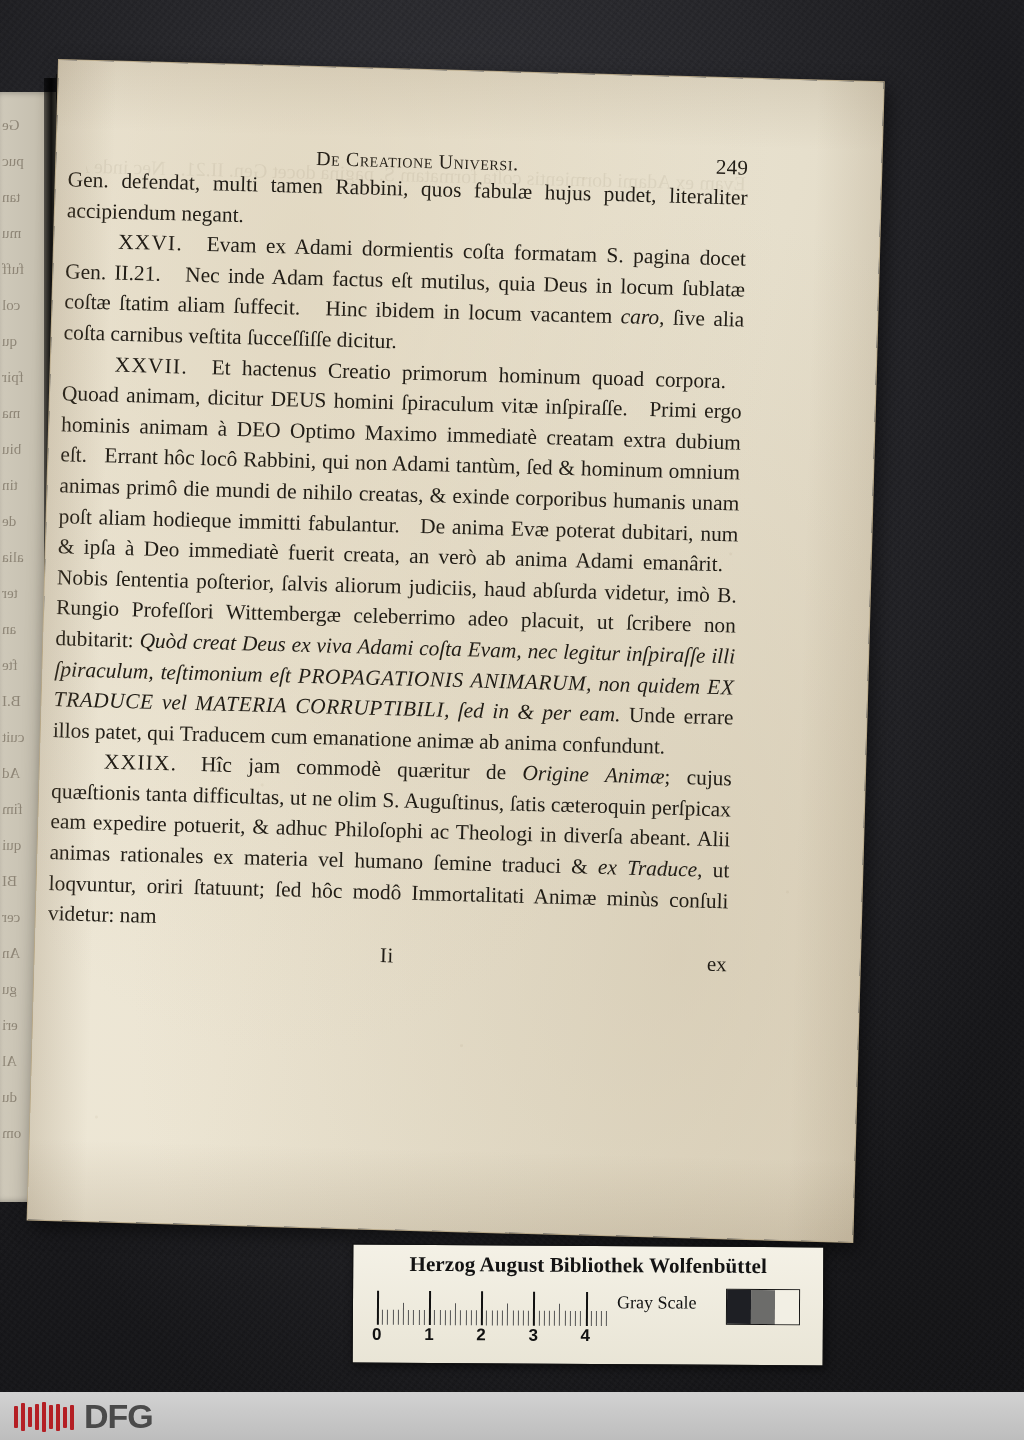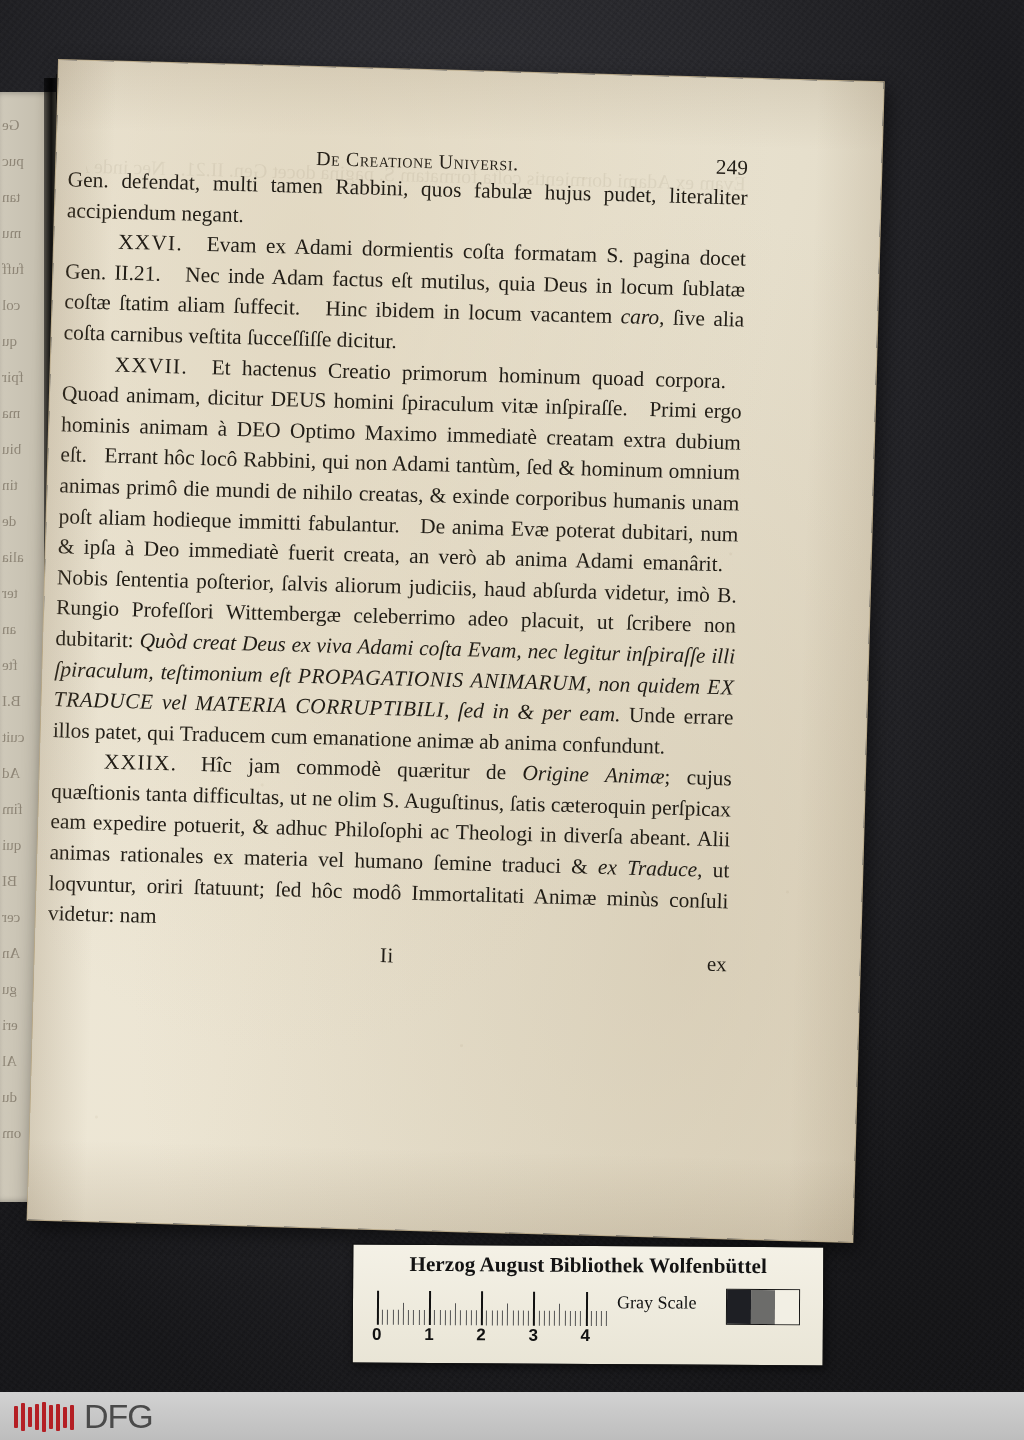--- a/index.html
+++ b/index.html
@@ -163,21 +163,21 @@
     position:absolute;top:6px;width:4px;height:28px;background:#b41f24;
     border-radius:1px;
   }
   .foot-text{
     flex:1;text-align:center;font-size:22px;color:#1b1b1b;
     font-family:"Liberation Sans",sans-serif;letter-spacing:-.3px;
     white-space:nowrap;
   }
   .dfg{
     flex:none;margin-right:8px;font-family:"Liberation Sans",sans-serif;
-    font-weight:400;font-size:34px;color:#4a4a4a;letter-spacing:-1px;
+    font-weight:700;font-size:34px;color:#4a4a4a;letter-spacing:-1px;
   }
 </style>
 </head>
 <body>
 
 <div id="stage">
 
   <div class="backdrop"></div>
 
   <div class="ghostpage" id="ghostpage">

